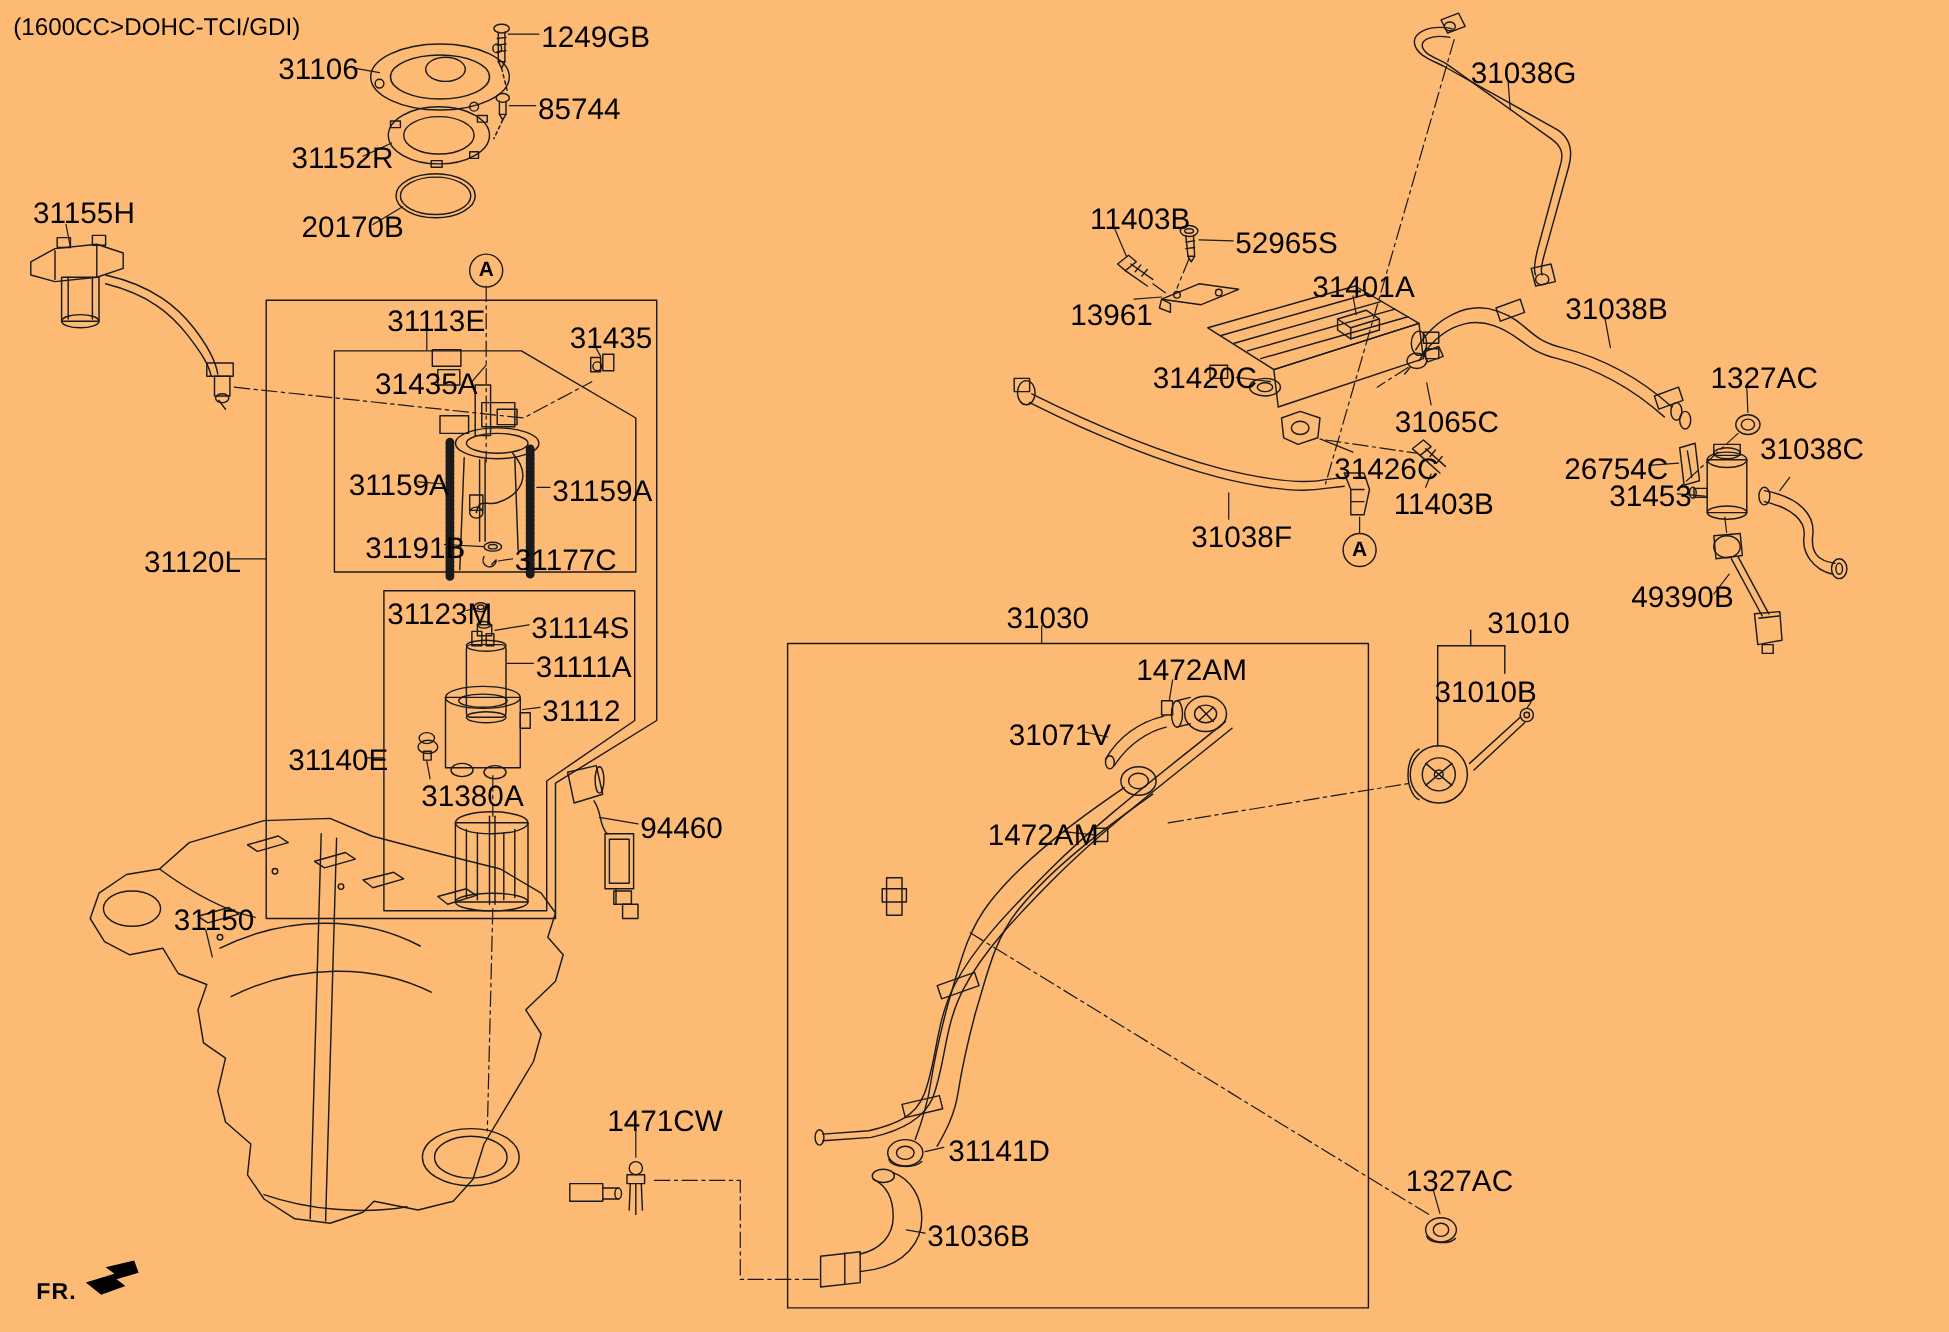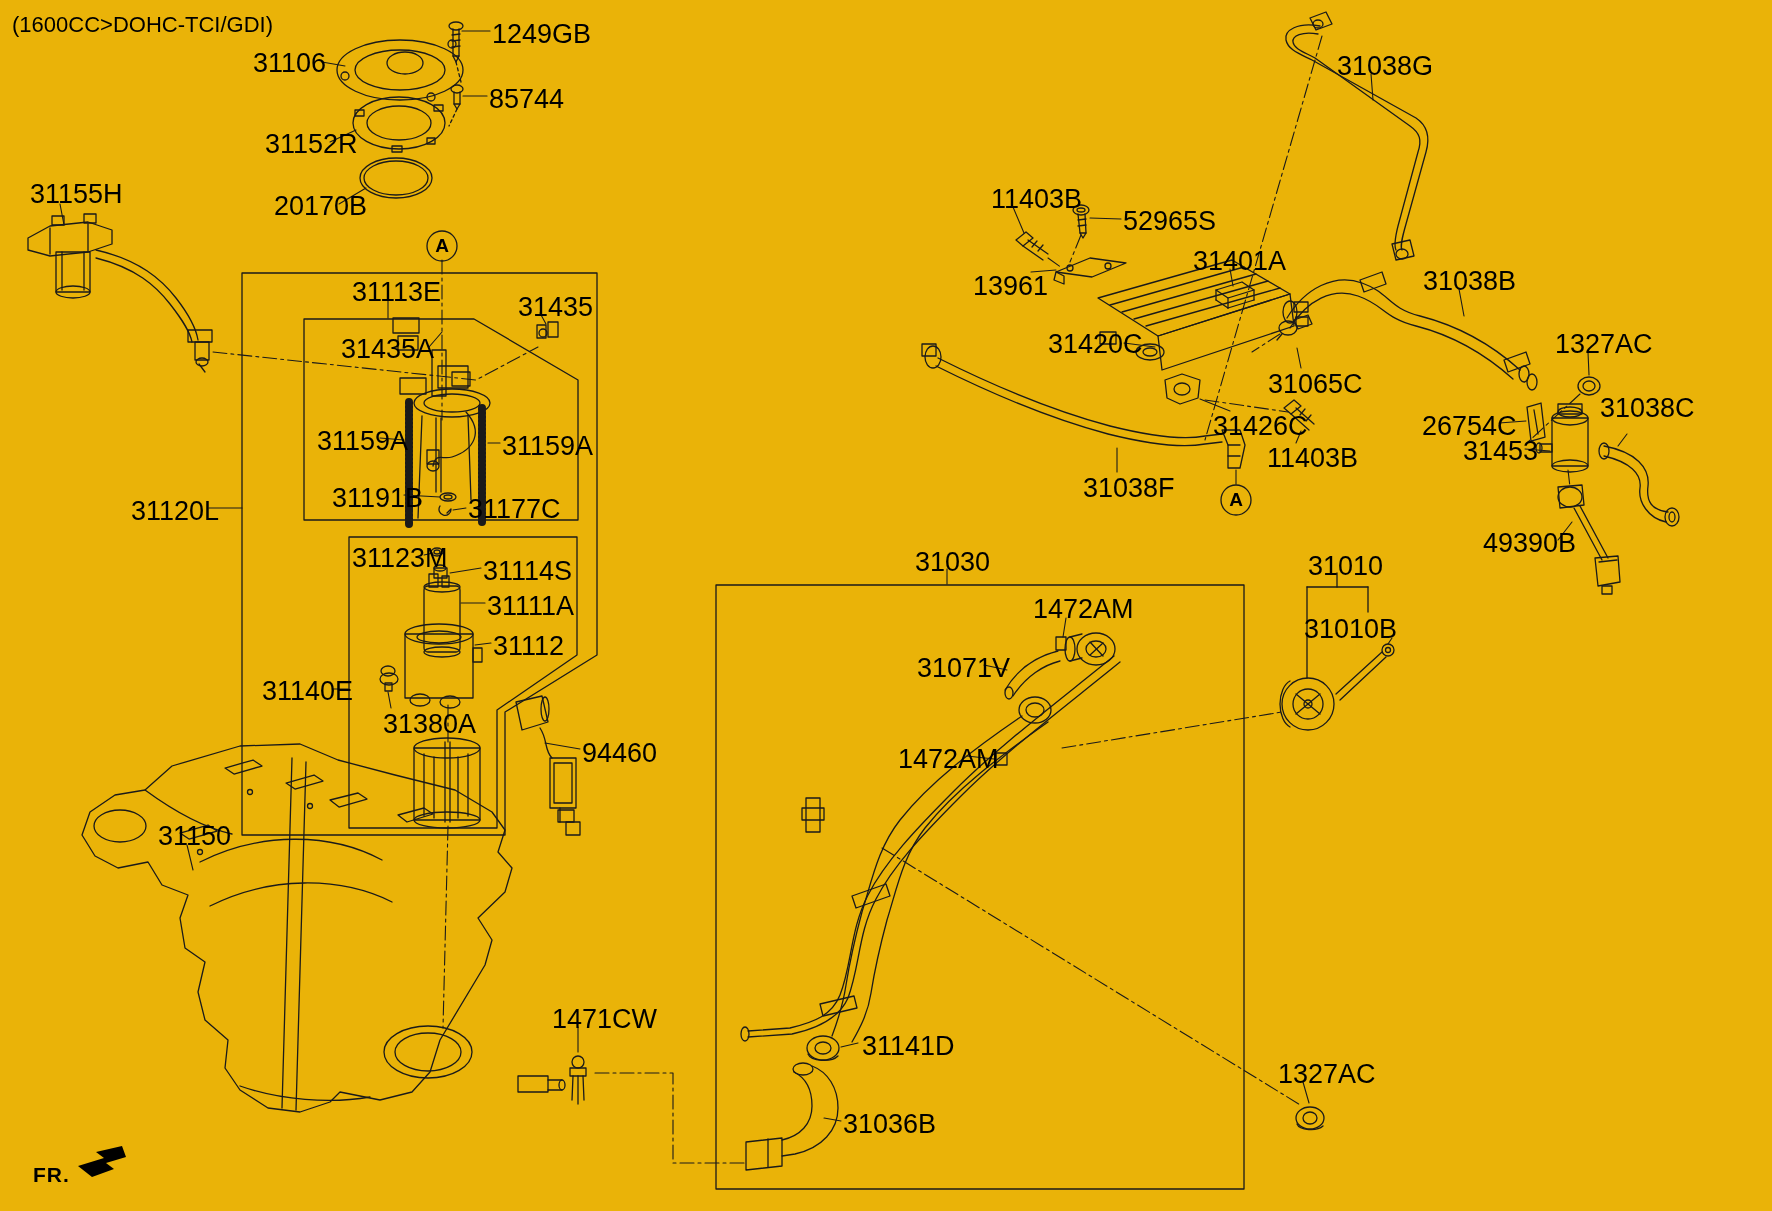--- a/index.html
+++ b/index.html
@@ -1,19 +1,19 @@
 <!DOCTYPE html>
 <html><head>
 <meta charset="utf-8">
 <style>
   html,body{margin:0;padding:0;background:#ffffff;}
   .stage{
     position:relative;
     width:1772px;height:1211px;
-    background:#eab308;
+    background:#fdba74;
     font-family:"Liberation Sans", sans-serif;
     overflow:hidden;
   }
   .stage svg{position:absolute;left:0;top:0;}
   .lbl{
     position:absolute;
     font-size:27px;
     line-height:1.05;
     color:#000;
     white-space:nowrap;
@@ -505,21 +505,21 @@
 <div class="lbl" style="left:1267px;top:444px">11403B</div>
 <div class="lbl" style="left:1083px;top:474px">31038F</div>
 
 <div class="lbl" style="left:1337px;top:52px">31038G</div>
 <div class="lbl" style="left:1423px;top:267px">31038B</div>
 <div class="lbl" style="left:1555px;top:330px">1327AC</div>
 <div class="lbl" style="left:1422px;top:412px">26754C</div>
 <div class="lbl" style="left:1463px;top:437px">31453</div>
 <div class="lbl" style="left:1600px;top:394px">31038C</div>
 <div class="lbl" style="left:1483px;top:529px">49390B</div>
-<div class="lbl" style="left:1308px;top:552px">31010</div>
+<div class="lbl" style="left:1352px;top:552px">31010</div>
 <div class="lbl" style="left:1304px;top:615px">31010B</div>
 
 <div class="lbl marker" style="left:434px;top:236px;width:16px;text-align:center">A</div>
 <div class="lbl marker" style="left:1228px;top:490px;width:16px;text-align:center">A</div>
 
 <div class="lbl fr" style="left:33px;top:1164px">FR.</div>
 
 </div>
 
 </body></html>

